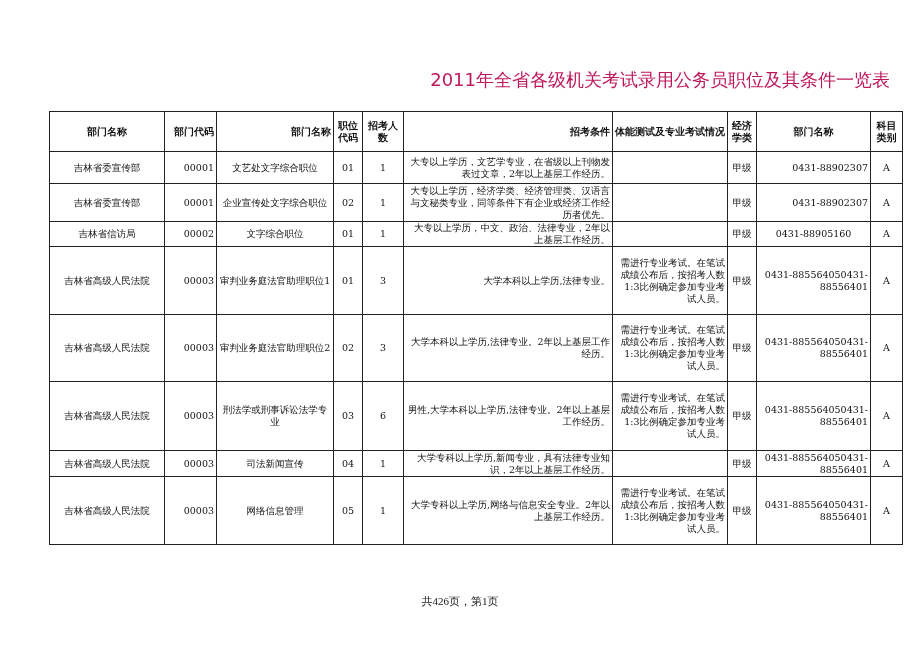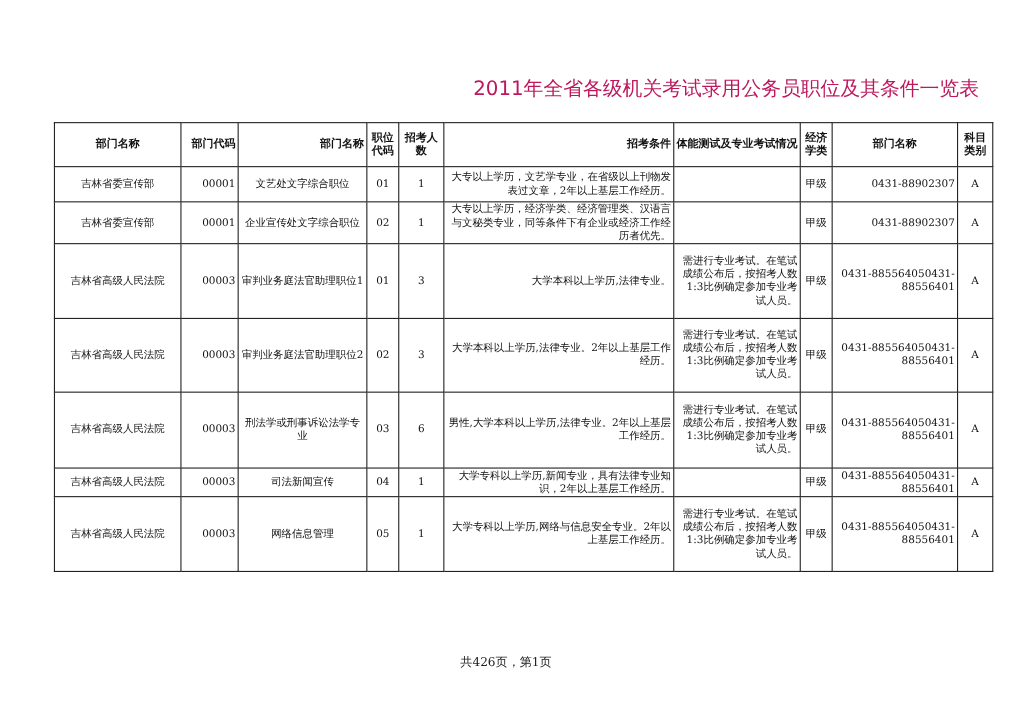--- a/index.html
+++ b/index.html
@@ -10,21 +10,21 @@
            letter-spacing:0px; white-space:nowrap; }
   table.grid { position:absolute; left:49px; top:111px; border-collapse:collapse;
                table-layout:fixed; width:853px; }
   table.grid td, table.grid th { border:1px solid #222; padding:0 2px; font-size:9.5px;
                line-height:12px; overflow:hidden; vertical-align:middle; font-weight:normal; }
   table.grid th { font-family:"DejaVu Sans","Liberation Sans",sans-serif; font-size:10px; font-weight:bold; }
   table.grid { border:1.5px solid #111; }
   .c { text-align:center; }
   .l { text-align:right; }
   .footer { position:absolute; left:360px; top:594px; width:200px; text-align:center;
-            font-size:11px; color:#222; }
+            font-size:11px; color:#222;font-family:Liberation Serif, serif; }
 </style>
 </head>
 <body>
 
 <div class="title">2011年全省各级机关考试录用公务员职位及其条件一览表</div>
 
 <table class="grid">
   <colgroup>
     <col style="width:115px">
       <col style="width:52px">
@@ -67,20 +67,32 @@
     <tr style="height:38px">
       <td class="c">吉林省委宣传部</td>
       <td class="l">00001</td>
       <td class="c">企业宣传处文字综合职位</td>
       <td class="c">02</td>
       <td class="c">1</td>
       <td class="l">大专以上学历，经济学类、经济管理类、汉语言与文秘类专业，同等条件下有企业或经济工作经历者优先。</td>
       <td class="l"></td>
       <td class="c">甲级</td>
       <td class="l">0431-88902307</td>
+      <td class="c">A</td>
+    </tr>
+    <tr style="height:24px">
+      <td class="c">吉林省信访局</td>
+      <td class="l">00002</td>
+      <td class="c">文字综合职位</td>
+      <td class="c">01</td>
+      <td class="c">1</td>
+      <td class="l">大专以上学历，中文、政治、法律专业，2年以上基层工作经历。</td>
+      <td class="l"></td>
+      <td class="c">甲级</td>
+      <td class="c">0431-88905160</td>
       <td class="c">A</td>
     </tr>
     <tr style="height:68px">
       <td class="c">吉林省高级人民法院</td>
       <td class="l">00003</td>
       <td class="c">审判业务庭法官助理职位1</td>
       <td class="c">01</td>
       <td class="c">3</td>
       <td class="l">大学本科以上学历,法律专业。</td>
       <td class="l">需进行专业考试。在笔试成绩公布后，按招考人数1:3比例确定参加专业考试人员。</td>

